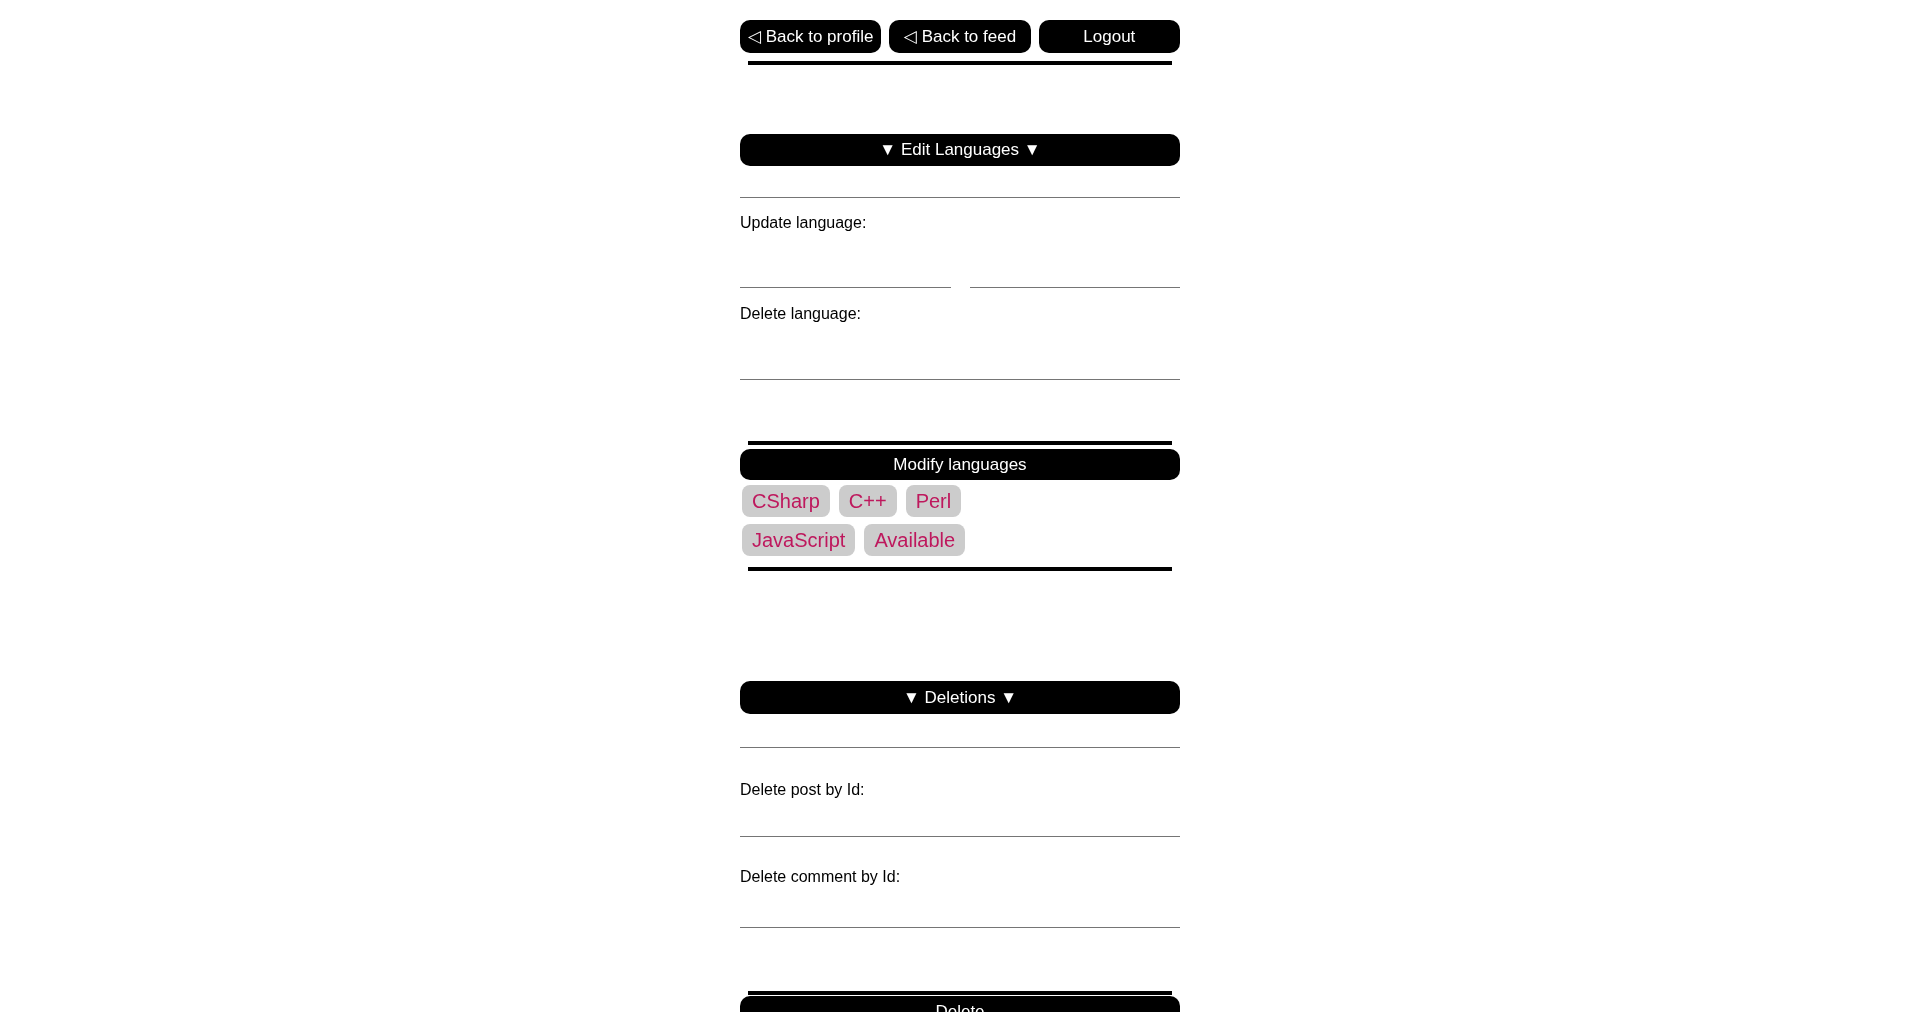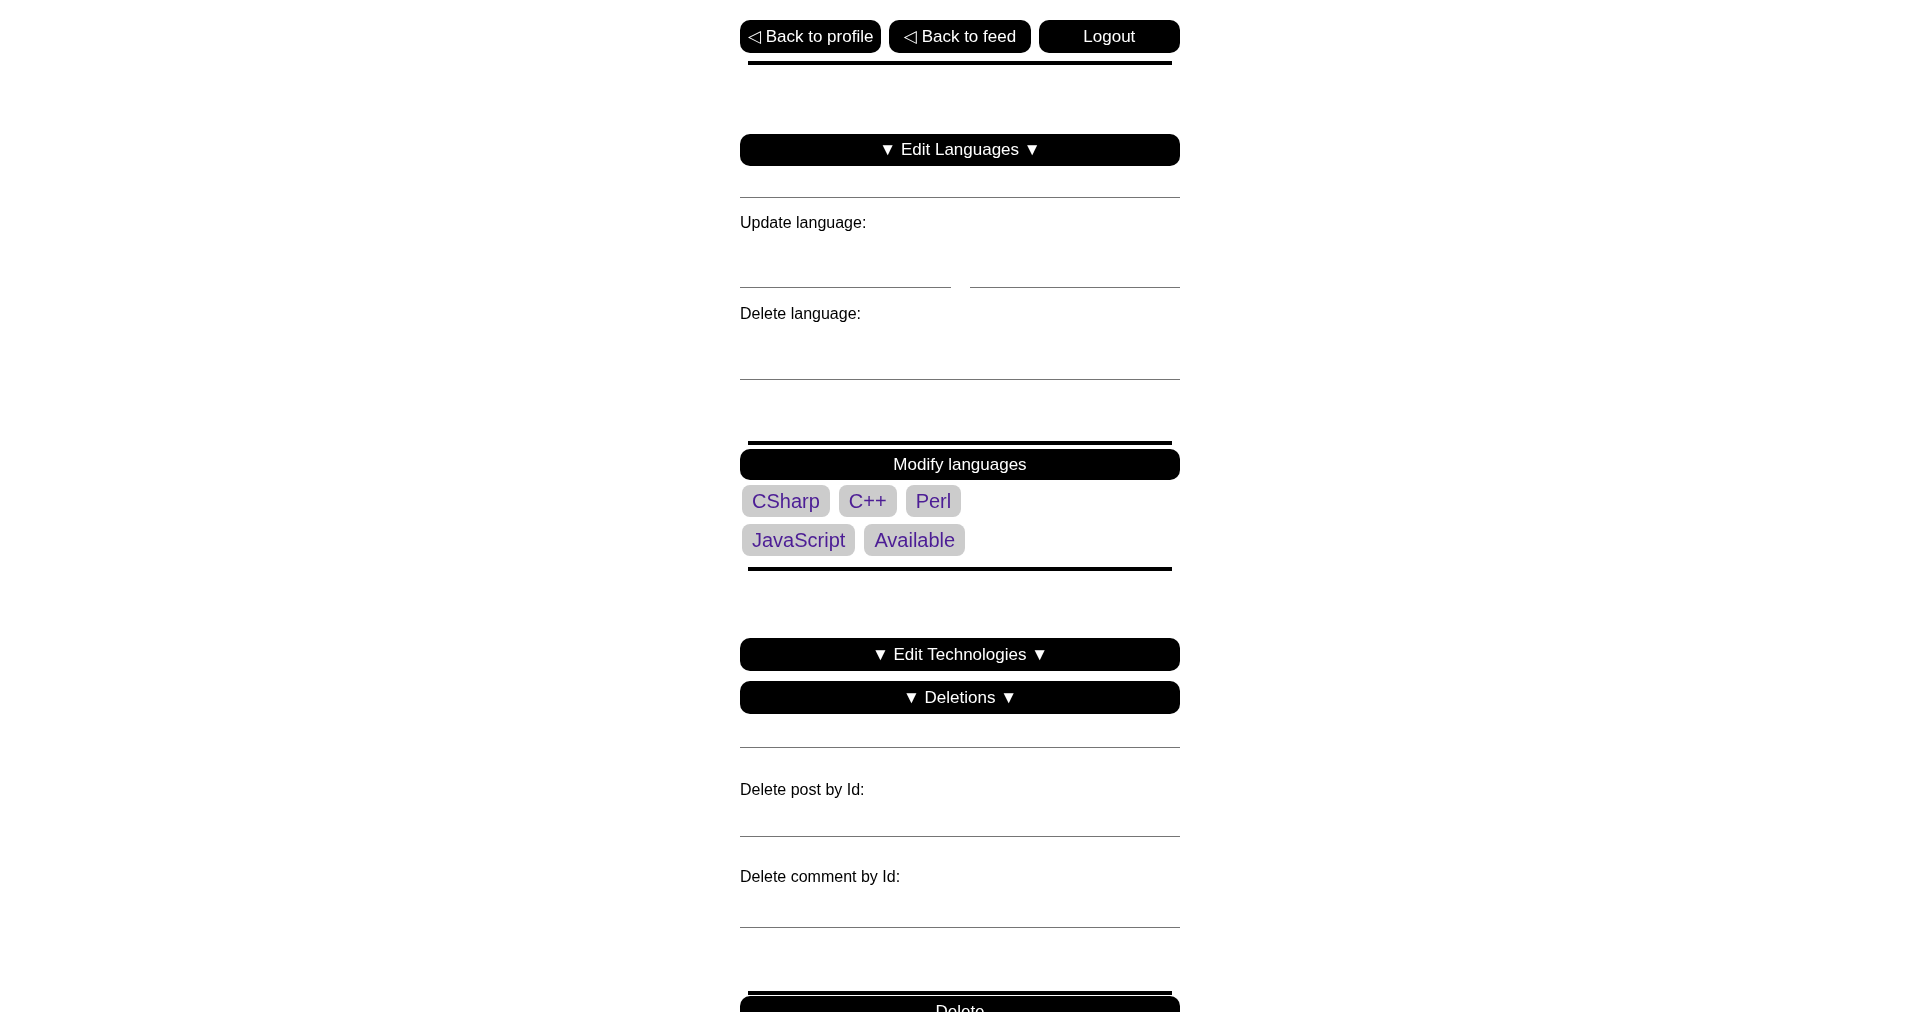--- a/index.html
+++ b/index.html
@@ -34,21 +34,21 @@
     width: 100%; height: 36px; border: none; border-bottom: 1px solid #757575;
     background: transparent; outline: none; font-size: 20px;
     font-family: "Liberation Sans", sans-serif; color: #000000;
   }
   .two-inputs { display: flex; gap: 19px; }
   .two-inputs .uinput { flex: 1 1 0; }
 
   
   .chips { display: flex; flex-wrap: wrap; gap: 7px 9px; width: 340px; left: 2px; }
   .chip {
-    background: #cccccc; color: #4c1d95; border-radius: 8px;
+    background: #cccccc; color: #be185d; border-radius: 8px;
     font-size: 20px; line-height: 24px; padding: 4px 10px; white-space: nowrap;
   }
 </style>
 </head>
 <body>
 
 <div class="page">
   <div class="col">
 
     <div class="row btn-row">
@@ -84,21 +84,20 @@
     <div class="row chips" style="top:485px">
         <span class="chip">CSharp</span>
         <span class="chip">C++</span>
         <span class="chip">Perl</span>
         <span class="chip">JavaScript</span>
         <span class="chip">Available</span>
       </div>
 
     <div class="rule" style="top:567px"></div>
 
-    <button class="btn wide-btn row" style="top:590px; height:33px">▼ Edit Technologies ▼</button>
 
     <button class="btn wide-btn row" style="top:633px; height:33px">▼ Deletions ▼</button>
 
     <div class="row lbl" style="top:684px">Delete user by Id:</div>
     <div class="row" style="top:712px">
       <input class="uinput" type="text" placeholder="" style="">
     </div>
 
     <div class="row lbl" style="top:777px">Delete post by Id:</div>
     <div class="row" style="top:801px">

